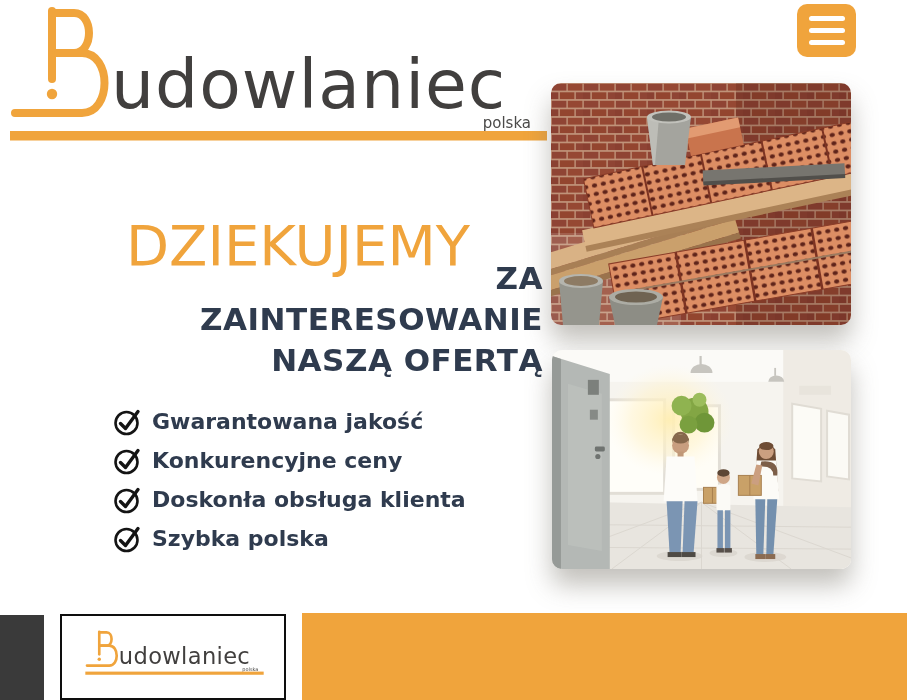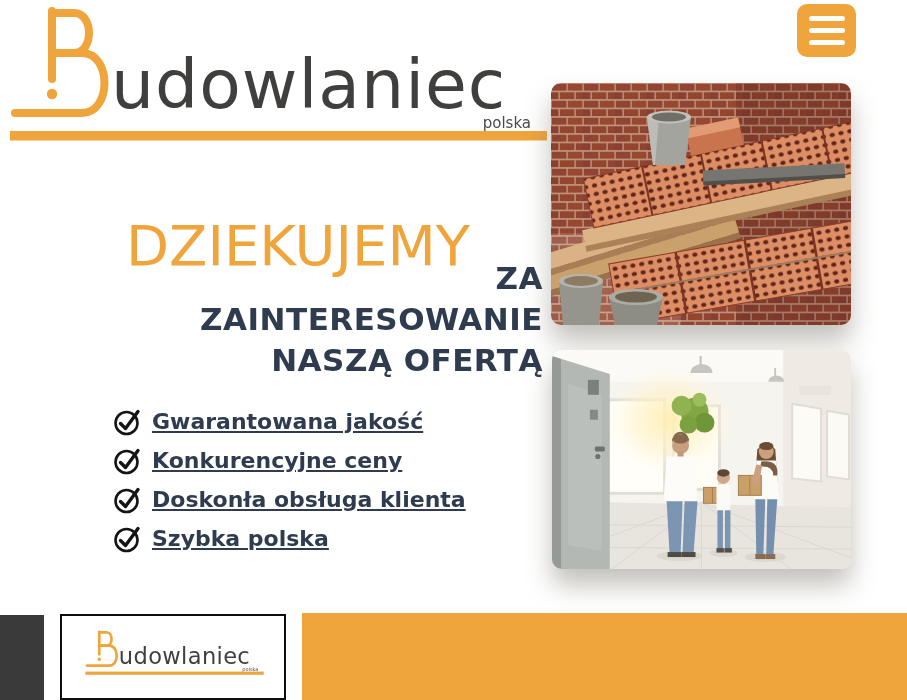--- a/index.html
+++ b/index.html
@@ -33,21 +33,21 @@
   }
   .subhead{
     position:absolute;left:53px;top:258px;width:490px;text-align:right;
     color:var(--navy);font-size:31px;font-weight:700;line-height:41px;letter-spacing:0.5px;
   }
   .checklist{
     position:absolute;left:113px;top:402px;margin:0;padding:0;list-style:none;
   }
   .checklist li{
     display:flex;align-items:center;height:39px;color:var(--navy);
-    font-size:22px;font-weight:700;white-space:nowrap;text-decoration:underline;
+    font-size:22px;font-weight:700;white-space:nowrap;
   }
   .checklist li .ck{flex:0 0 auto;margin-right:9px;}
   
   .photo{
     position:absolute;margin:0;border-radius:10px;overflow:hidden;
     box-shadow:0 16px 26px rgba(120,115,105,0.45);
   }
   .photo.bricks{left:551px;top:83px;width:300px;height:242px;}
   .photo.family{left:552px;top:350px;width:299px;height:219px;}
   .photo svg{display:block;width:100%;height:100%;}

